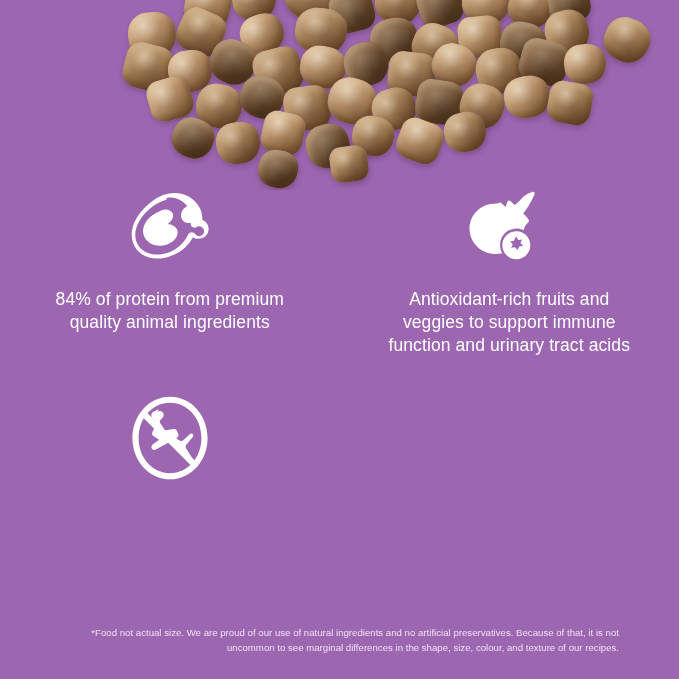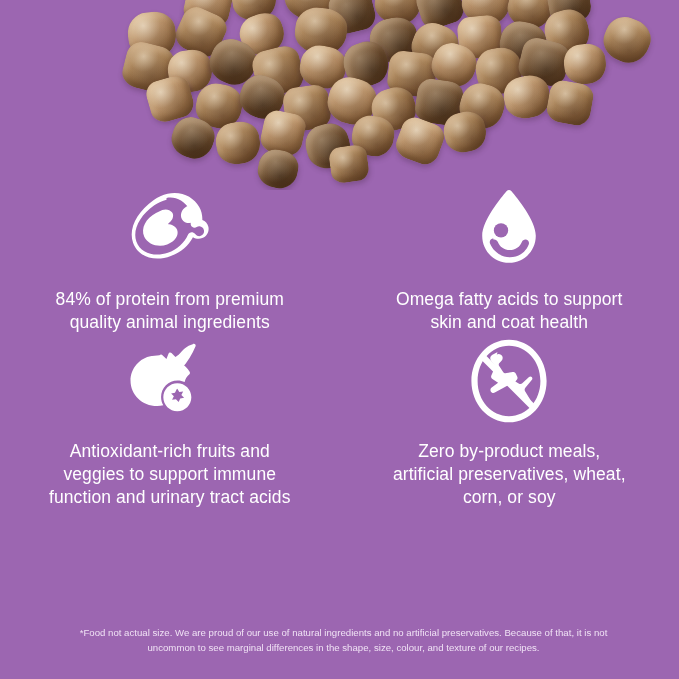--- a/index.html
+++ b/index.html
@@ -61,20 +61,21 @@
 
   
   .features {
     position: absolute;
     left: 0;
     top: 182px;
     width: 679px;
     display: grid;
     grid-template-columns: 1fr 1fr;
     grid-template-rows: auto auto;
+    row-gap: 34px;
   }
   .feature {
     display: flex;
     flex-direction: column;
     align-items: center;
     padding: 0 26px;
     box-sizing: border-box;
   }
   .feature-icon {
     width: 94px;
@@ -103,21 +104,21 @@
 
   
   .footnote {
     position: absolute;
     left: 68px;
     right: 60px;
     top: 626px;
     color: #f0e2f5;
     font-size: 9.6px;
     line-height: 1.55;
-    text-align: center;
+    text-align: right;
     letter-spacing: 0.02px;
   }
 </style>
 </head>
 <body>
 
 <div class="panel">
 
   <div class="kibble-area" id="kibble-area">
       <div class="kibble light sq" style="left: 185px; top: -18px; width: 46px; height: 44px; transform: rotate(12deg);"></div>
@@ -179,30 +180,20 @@
           <g fill="#ffffff">
             <path d="M47.5 12.5c14.5-3.2 27.5 3.2 33.6 14.1 2.4 4.3 3.5 9.1 3.3 13.9 3.2 1.2 5.6 3.8 6.4 7.1 1.2 5-1.6 10.2-6.5 12.1-3.4 1.3-7 .8-9.9-1-4.6 8.9-12.9 16.2-23.5 19.9C33.8 85.6 16 79.6 10.7 64.6 5.4 49.6 14.9 31.7 32.4 19.3c4.7-3.3 9.8-5.5 15.1-6.8zm-1.2 6.4c-4.5 1.1-8.9 3-13 5.9C17.9 35.6 9.9 51 14.2 63.2c4.3 12.2 19.2 17.1 33.5 12.1 10-3.5 17.7-10.7 21.4-19.2.9-2.1 3.2-3.2 5.4-2.5 1.1.3 1.9 1 2.6 1.9 1.3 1.8 3.6 2.6 5.7 1.8 2.5-1 3.9-3.6 3.3-6.1-.5-2.2-2.4-3.8-4.6-4-1.1-.1-2.2.2-3.1.8-1.5 1-3.5.9-4.9-.3-1.4-1.2-1.9-3.1-1.2-4.8.3-.8.4-1.3.5-2.2.5-4.2-.4-8.5-2.5-12.3-4.9-8.7-15.5-13.7-24-11.5z"></path>
             <path d="M41.8 29.8c4.1-1.3 8.1-.4 10.3 2.5 1.4 1.8 1.6 4 .7 6.2-.7 1.7-1.9 3.2-3.7 4.9-.6.6-1 1-1.2 1.3.2.1.6.2 1.1.3 2.3.4 4.2 1.1 5.8 2.3 2.6 1.9 3.8 4.9 3.2 8.1-.9 4.9-5.2 9-11 11.1-9.5 3.4-20.6-.1-24.4-8.3-4-8.7 1.8-19.7 12.5-25.1 2.2-1.1 4.4-2.4 6.7-3.3z"></path>
             <path d="M70.1 24.9c4.6-.7 8.5 1.2 10.3 4.7 2.3 4.5.2 10.1-4.7 12.8-4.8 2.6-10.6 1.3-13-2.9-2.5-4.4-.3-10.6 4.9-13.4 .8-.5 1.6-.9 2.5-1.2z"></path>
           </g>
         </svg>
       </div>
       <div class="feature-text">84% of protein from premium quality animal ingredients</div>
     </div>
 
-    <div class="feature col-right">
-      <div class="feature-icon">
-        <svg viewBox="0 0 100 100" aria-hidden="true">
-          <path fill="#ffffff" d="M50 8.5c.9 0 1.8.4 2.4 1.1C58.8 17 78.5 41 78.5 57.2 78.5 73.6 65.7 86 50 86S21.5 73.6 21.5 57.2C21.5 41 41.2 17 47.6 9.6c.6-.7 1.5-1.1 2.4-1.1z"></path>
-          <circle cx="41.5" cy="51.5" r="7.6" fill="#9c66b1"></circle>
-          <path fill="#9c66b1" d="M33.4 61.2c1.9-.5 3.9.5 4.6 2.4 2.1 5.5 7 8.8 12.9 8.8s10.8-3.3 12.9-8.8c.8-2 3-3 5-2.2 2 .8 3 3 2.2 5-3.3 8.5-11.2 13.7-20.1 13.7S33.1 74 29.8 65.5c-.8-2 .2-4.3 2.2-5 .5-.2.9-.3 1.4-.3z"></path>
-        </svg>
-      </div>
-      <div class="feature-text">Omega fatty acids to support skin and coat health</div>
-    </div>
 
     <div class="feature col-left">
       <div class="feature-icon">
         <svg viewBox="0 0 100 100" aria-hidden="true">
           <g fill="#ffffff">
             <path d="M74.2 10.8c1.5-1.3 3.8.4 3 2.2-3.6 8.6-8.6 17-14.8 23.6-2.5 2.7-5.2 5-8 6.8-1.7 1.1-3.9-.5-3.4-2.5 1.5-6.3 4.3-12.8 8.2-18.4 4-5.7 9-10.1 15-11.7z"></path>
             <path d="M38.8 22.7c.8-1 2.3-1.1 3.2-.2l4.2 4.1 2.2-5.6c.5-1.3 2.2-1.7 3.2-.7l4.2 4.2 4.1-3c1.3-1 3.1.1 2.9 1.8l-1 7.8c3.8 2.3 6.9 5.4 9.1 9 .6 1 .4 2.3-.5 3.1-2.4 2-4.1 4.8-4.8 7.9-2.3-1.1-4.8-1.7-7.5-1.7-9.7 0-17.6 7.9-17.6 17.6 0 3.2.9 6.3 2.4 8.9-2.1.5-4.3.8-6.5.8C20 76.7 8 64.2 8 49.7c0-13 9.6-24.3 22.4-26.3l.6-.1 7.8-.6z"></path>
             <path d="M57.8 52.4c8.2 0 14.9 6.7 14.9 14.9S66 82.2 57.8 82.2s-14.9-6.7-14.9-14.9 6.7-14.9 14.9-14.9z"></path>
             <path d="M57.8 58.2l2.1 3.6 4.1-.6-1.9 3.7 2.9 3-4.1.7-1.7 3.8-2.9-3-4.1.6 1.9-3.7-2.9-3 4.1-.7 1.8-3.8z" fill="#9c66b1"></path>
           </g>
@@ -214,20 +205,19 @@
     <div class="feature col-right">
       <div class="feature-icon">
         <svg viewBox="0 0 100 100" aria-hidden="true">
           <g fill="#ffffff">
             <path d="M50 6c22.6 0 40 19.9 40 44S72.6 94 50 94 10 74.1 10 50 27.4 6 50 6zm0 6.6C31.3 12.6 16.6 29 16.6 50S31.3 87.4 50 87.4 83.4 71 83.4 50 68.7 12.6 50 12.6z"></path>
             <path d="M36.9 21.7c2.3-1.3 5.2-.2 6.1 2.3.6 1.6.2 3.3-.9 4.5l-2.5 2.7c-.6.7-.7 1.7-.2 2.5l4.7 7.2c.4.6 1.1.9 1.8.8l8-1.3c1.4-.2 2.8.5 3.4 1.8l1.5 3.3c.5 1.1.3 2.4-.5 3.3l-1.5 1.7 3.9 2.3c1.1.6 2.5.5 3.4-.4l7.2-6.6c.8-.8 2.1-.8 2.9 0s.9 2.1.2 3l-7 8.5c-.9 1-1 2.5-.3 3.7l5.4 8.8c.9 1.4.5 3.3-.9 4.2-1.2.8-2.8.6-3.8-.4L52 55.3c-.9-.9-2.3-1.1-3.4-.5l-13.7 7.5c-1.6.9-3.7.2-4.4-1.5-.6-1.4-.1-3 1.1-3.9l6.8-5-6-3.9c-1.3-.9-1.8-2.5-1.2-3.9l3.6-8.3c.4-.9.3-2-.3-2.8l-3.6-4.6c-1.6-2.1-.9-5.1 1.5-6.3l4.5-2.3c.3-.1.6-.2 1-.1z"></path>
             <path d="M24.1 21.5l55.1 55.1-4.7 4.7L19.4 26.2z"></path>
           </g>
         </svg>
       </div>
-      <div class="feature-text">Zero by-product meals, artificial preservatives, wheat, corn, or soy</div>
     </div>
 
   </div>
 
   <div class="footnote">*Food not actual size. We are proud of our use of natural ingredients and no artificial preservatives. Because of that, it is not uncommon to see marginal differences in the shape, size, colour, and texture of our recipes.</div>
 
 </div>
 
 </body></html>

